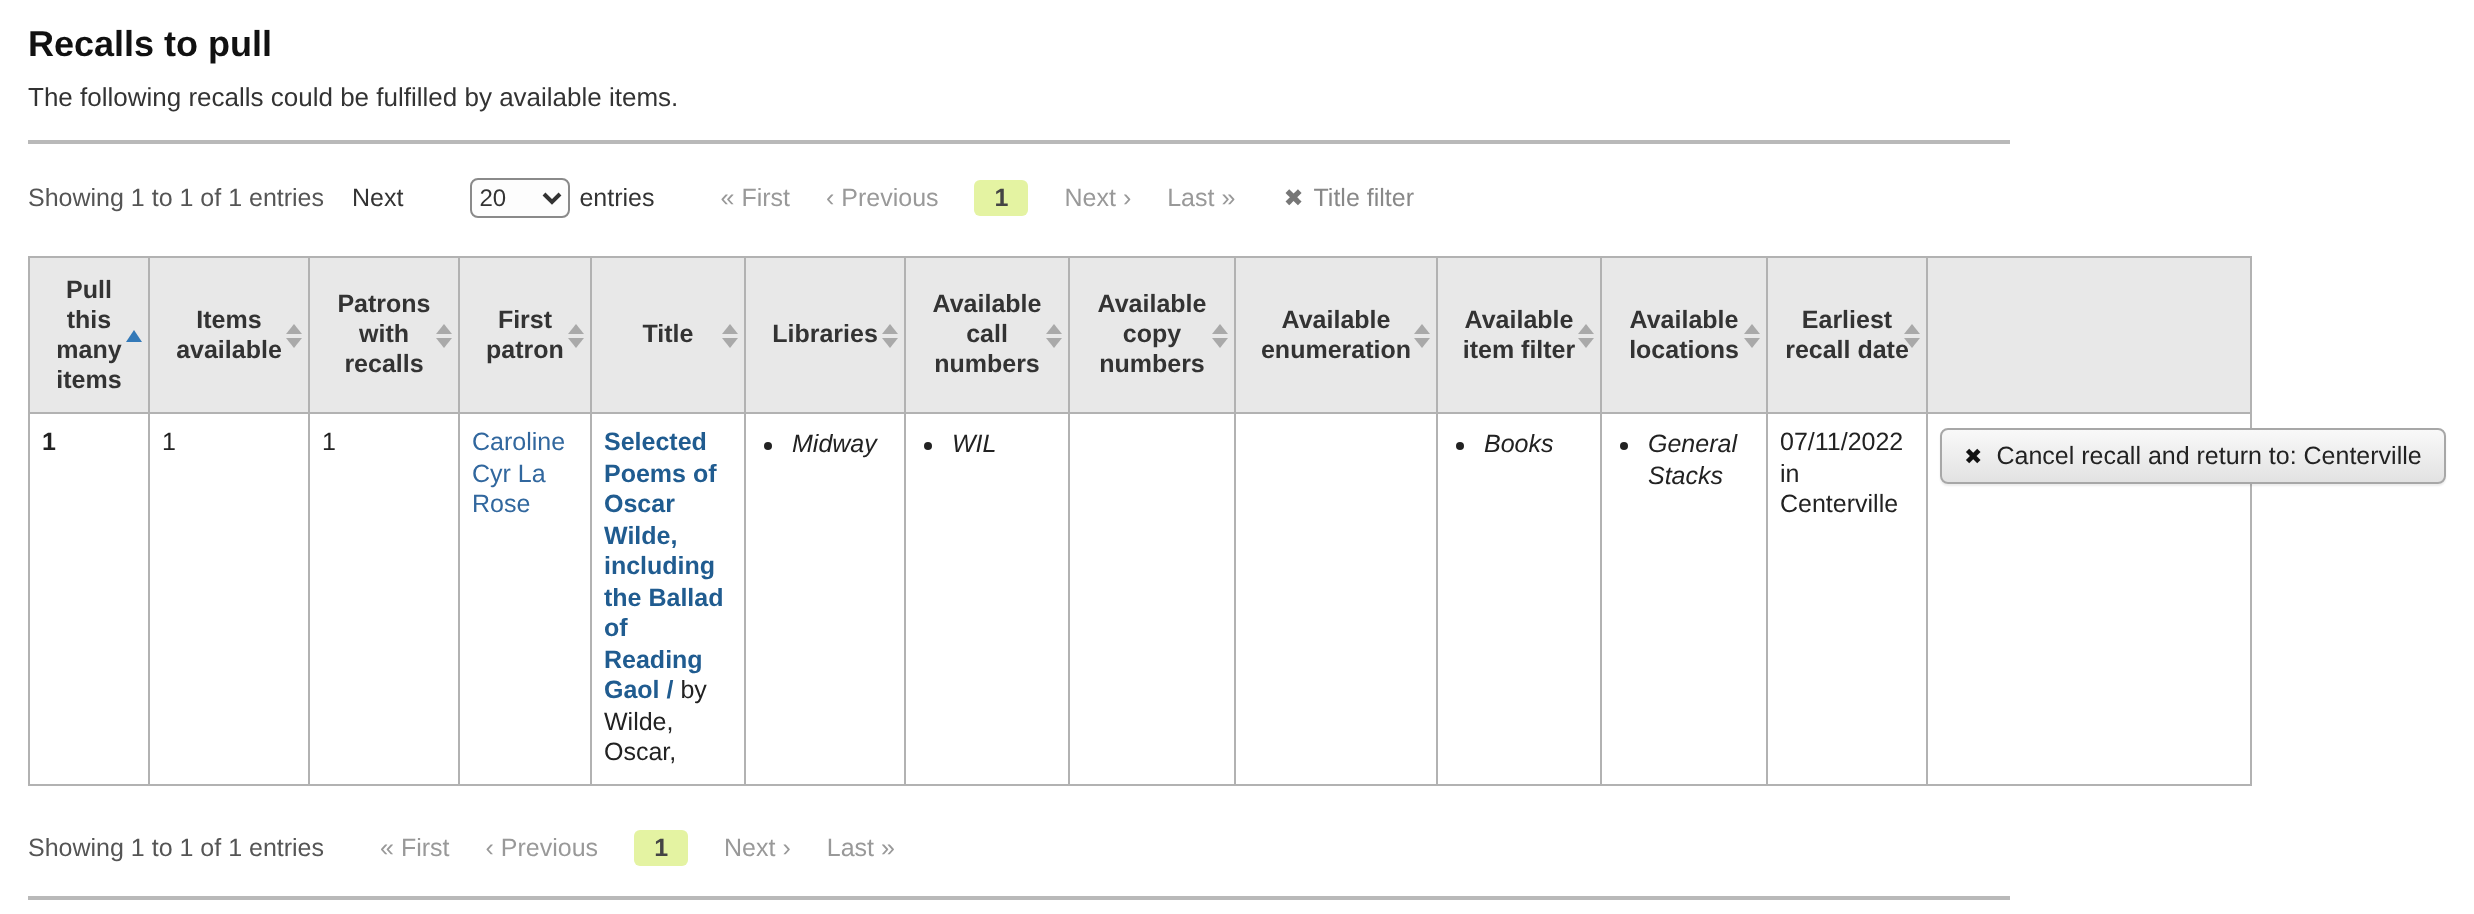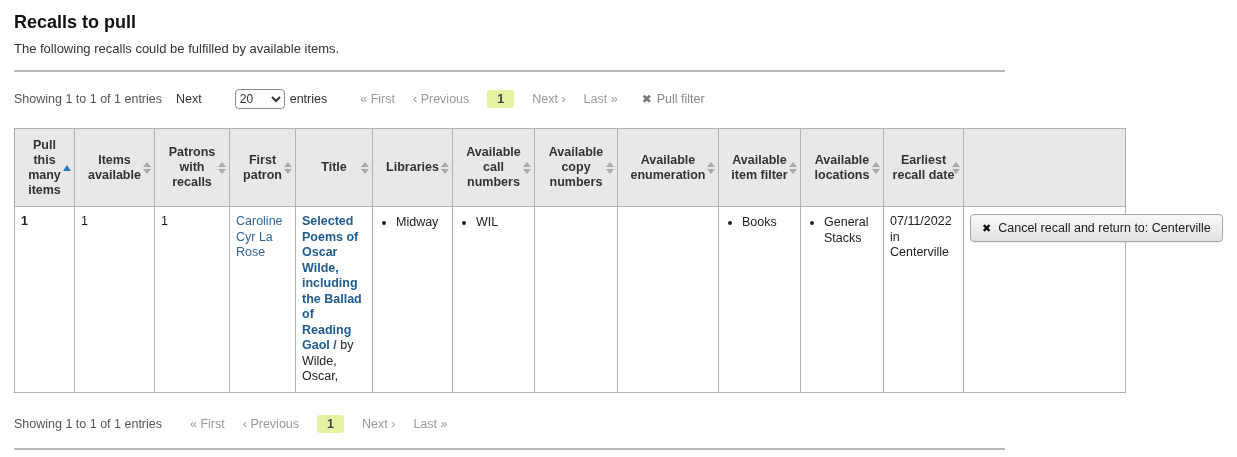--- a/index.html
+++ b/index.html
@@ -79,21 +79,21 @@
   .sort { position: absolute; right: 3px; top: 50%; transform: translateY(-50%);
           display: flex; flex-direction: column; gap: 2px; }
   .tri-up   { width: 0; height: 0; border-left: 4px solid transparent; border-right: 4px solid transparent; border-bottom: 5px solid #a9a9a9; }
   .tri-down { width: 0; height: 0; border-left: 4px solid transparent; border-right: 4px solid transparent; border-top: 5px solid #a9a9a9; }
   .sort-asc .tri-up { border-bottom-color: var(--sort-active, #3379b8); border-left-width: 4px; border-right-width: 4px; border-bottom-width: 6px; }
 
   a.link { color: var(--link, #31679e); text-decoration: none; cursor: pointer; }
   a.title-link { color: var(--title-link, #205c90); font-weight: bold; text-align: right; }
 
   td ul { margin: 0; padding: 0 0 0 17px; }
-  td ul li { line-height: 16px; }
+  td ul li { line-height: 16px; font-style: italic; }
 
   .cancel-btn {
     display: inline-flex; align-items: center; gap: 7px;
     font-family: inherit; font-size: 12.5px; color: #222;
     padding: 5px 11px; height: 28px;
     border: 1px solid #a7a7a7; border-radius: 4px;
     background: linear-gradient(#f9f9f9, #e2e2e2);
     box-shadow: 0 1px 1px rgba(0,0,0,0.08);
     cursor: pointer; white-space: nowrap;
   }
@@ -128,21 +128,21 @@
       <span class="pg"><span class="pg-ic">«</span> <span>First</span></span>
       <span class="pg"><span class="pg-ic">‹</span> <span>Previous</span></span>
       <span class="pg current">1</span>
       <span class="pg"><span>Next</span> <span class="pg-ic">›</span></span>
       <span class="pg"><span>Last</span> <span class="pg-ic">»</span></span>
     </span>
 
 
     <span class="clear-filter">
       <span class="cf-ic">✖</span>
-      <span>Pull filter</span>
+      <span>Title filter</span>
     </span>
   </div>
 
   <table class="recalls">
     <colgroup>
       <col style="width:60px">
         <col style="width:80px">
         <col style="width:75px">
       <col style="width:66px">
         <col style="width:77px">

